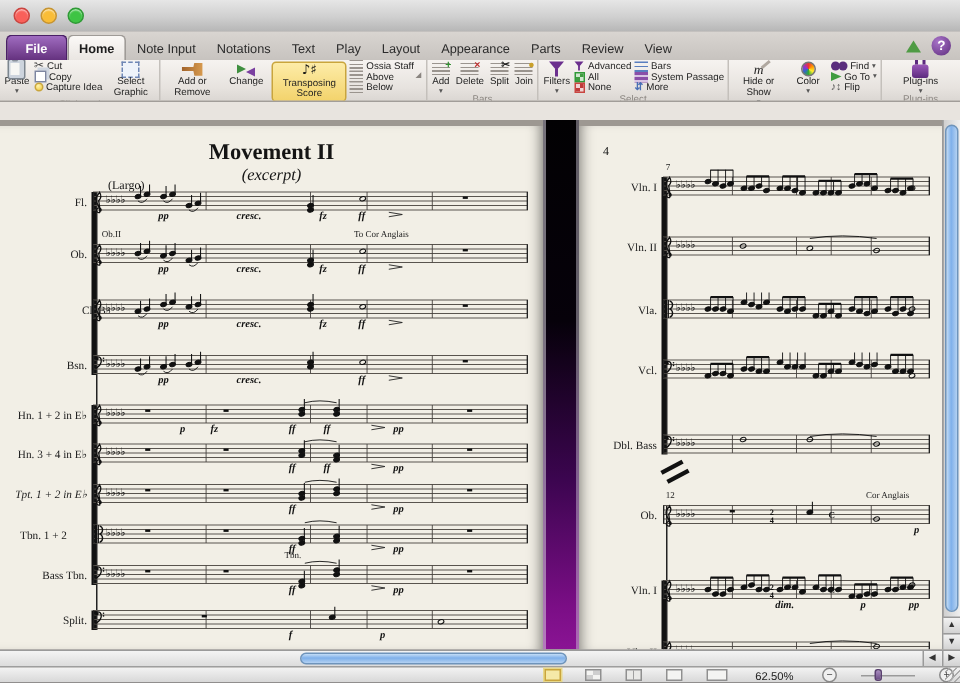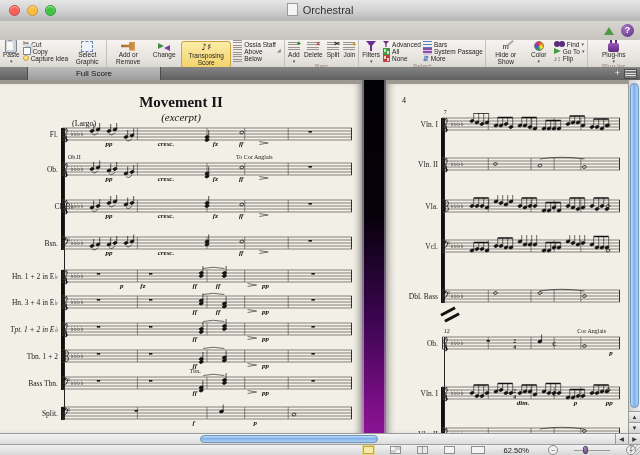--- a/index.html
+++ b/index.html
@@ -164,24 +164,36 @@
 <body>
 
 <div id="app">
 
   <div id="titlebar">
     <div class="lights">
       <span class="light red"></span>
       <span class="light yellow"></span>
       <span class="light green"></span>
     </div>
-    <div id="title"><span class="docicon"></span><span>Orchestral</span></div>
   </div>
 
   <div id="tabsrow">
+    <div class="rtabs">
+      <span class="rtab file">File</span>
+      <span class="rtab active">Home</span>
+      <span class="rtab">Note Input</span>
+      <span class="rtab">Notations</span>
+      <span class="rtab">Text</span>
+      <span class="rtab">Play</span>
+      <span class="rtab">Layout</span>
+      <span class="rtab">Appearance</span>
+      <span class="rtab">Parts</span>
+      <span class="rtab">Review</span>
+      <span class="rtab">View</span>
+    </div>
     <div id="tabsrow-right">
       <span class="tri-up"></span>
       <span class="helpbtn">?</span>
     </div>
   </div>
 
   <div id="ribbon">
     <div class="rgroup">
       <div class="gitems">
         <div class="bigbtn">
@@ -377,27 +389,20 @@
               <span class="ic ic-plug"></span>
             </span>
           <span>Plug-ins</span>
             <span class="caret">▾</span>
         </div>
       </div>
       <div class="glabel">Plug-ins</div>
     </div>
   </div>
 
-  <div id="tabstrip">
-    <div id="fulltab">Full Score</div>
-    <div class="strip-right">
-      <span class="plusbtn">+</span>
-      <span class="tablist"></span>
-    </div>
-  </div>
 
   <div id="canvas">
     <div class="page" id="left-page">
       <div id="score-title" class="score-serif">Movement II</div>
       <div id="score-subtitle" class="score-serif">(excerpt)</div>
       <div id="score-tempo" class="score-serif">(Largo)</div>
       <div class="sysline" style="left:64px;top:44px;height:292px;"></div>
       <div class="bracket" style="left:61px;top:44px;height:122px;"></div>
       <div class="bracket" style="left:61px;top:186px;height:120px;"></div>
       <div class="bracket" style="left:61px;top:323px;height:13px;"></div>
@@ -683,21 +688,21 @@
                 <line x1="164.1" y1="5.5" x2="164.1" y2="-4" stroke-width="0.7" stroke="#111"></line>
                 <path d="M141.2 -1.5 Q 150.8 -4 162.4 -1.5" fill="none" stroke="#111" stroke-width="0.6"></path>
                 <path d="M185.6 13.5 L194.6 15 M185.6 16.5 L194.6 15" fill="none" stroke="#222" stroke-width="0.6"></path>
                 <rect x="249.4" y="3" width="3.4" height="1.6" fill="#111"></rect>
               </svg>
               <span class="dyn" style="left: 45%;">ff</span>
               <span class="dyn" style="left: 69%;">pp</span>
             </span>
           </div>
           <div class="staff-row" style="top: 266px;">
-            <span class="staff-label" style="width: 62px;">Tbn. 1 + 2</span>
+            <span class="staff-label" style="width: 62px; text-align: center;">Tbn. 1 + 2</span>
             <span class="staff-music" style="left: 62px; width: 290px;">
               <svg width="290" height="23" viewBox="0 -5 290 23">
                 <line x1="0" y1="0" x2="290" y2="0" stroke-width="0.7" stroke="#59544e"></line>
                 <line x1="0" y1="3" x2="290" y2="3" stroke-width="0.7" stroke="#59544e"></line>
                 <line x1="0" y1="6" x2="290" y2="6" stroke-width="0.7" stroke="#59544e"></line>
                 <line x1="0" y1="9" x2="290" y2="9" stroke-width="0.7" stroke="#59544e"></line>
                 <line x1="0" y1="12" x2="290" y2="12" stroke-width="0.7" stroke="#59544e"></line>
                 <line x1="0.4" y1="0" x2="0.4" y2="12" stroke-width="1" stroke="#222"></line>
                 <line x1="289.6" y1="0" x2="289.6" y2="12" stroke-width="1" stroke="#222"></line>
                 <line x1="75.4" y1="0" x2="75.4" y2="12" stroke-width="0.6" stroke="#46423e"></line>

